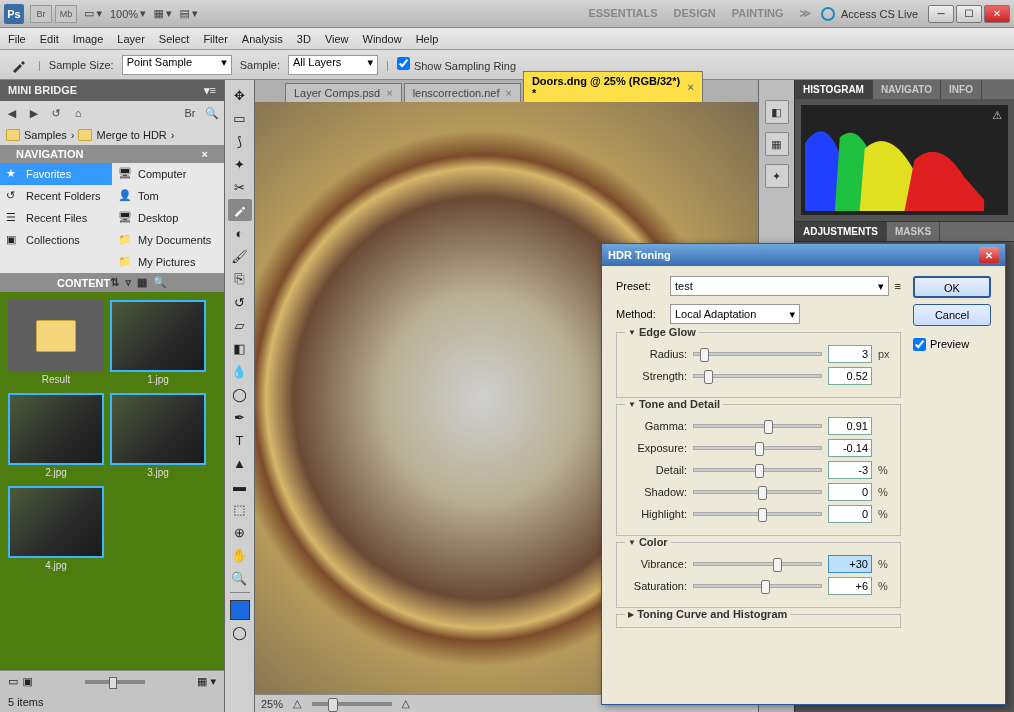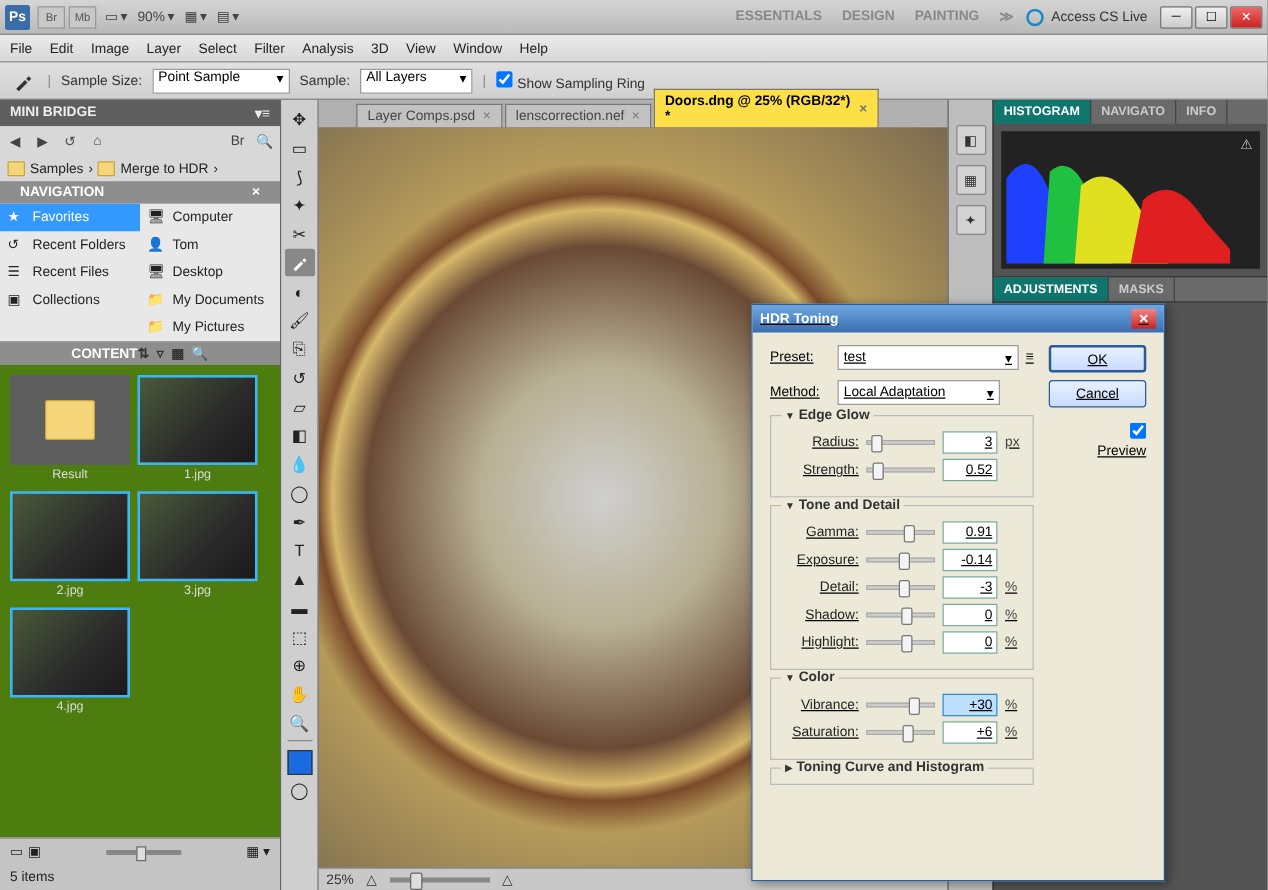--- a/index.html
+++ b/index.html
@@ -61,34 +61,34 @@
 .canvas .img-surrogate { position:absolute; inset:0; background: radial-gradient(ellipse at 45% 50%, #cfcfcf 0%, #b8b093 25%, #6a4a35 48%, #d6b76a 55%, #7a4a2a 58%, #b59a5a 64%, #7a6a50 100%); }
 .canvas-status{ height:18px; background:#c8c8c8; border-top:1px solid #888; display:flex; align-items:center; gap:10px; padding:0 6px; color:#333; }
 .canvas-status .zoom-slider{ width:80px; height:4px; background:#888; position:relative;}
 .canvas-status .zoom-slider::after{content:''; position:absolute; top:-4px; left:20%; width:8px; height:12px; background:#ddd; border:1px solid #666; border-radius:2px;}
 .right-dock { width: 36px; background: #bdbdbd; border-left: 1px solid #666; display:flex; flex-direction:column; align-items:center; padding-top:20px; gap:8px; }
 .right-dock .dock-ic{ width:24px; height:24px; background:#d2d2d2; border:1px solid #888; border-radius:2px; display:flex; align-items:center; justify-content:center; color:#333; }
 .right-panels { width: 220px; background: #535353; border-left: 1px solid #333; display:flex; flex-direction:column; }
 .panel { border-bottom: 1px solid #333; }
 .panel-tabs { display: flex; background: #6a6a6a; }
 .ptab { padding: 4px 8px; color: #ccc; font-size: 10px; font-weight: bold; border-right:1px solid #444; }
-.ptab.active { background: #0f766e; color: #fff; }
+.ptab.active { background: #404040; color: #fff; }
 .histogram { height: 110px; background: #222; margin: 6px; position: relative; display:flex; align-items:flex-end; padding:4px; }
 .histogram svg{ width:100%; height:100%; }
 .adj-tabs{ display:flex; background:#6a6a6a; }
 
-.hdr-dialog { position: absolute; left: 601px; top: 243px; width: 331px; height: 462px; background: #ece9d8; border: 1px solid #2a5a9a; box-shadow: 2px 2px 8px rgba(0,0,0,.4); display:flex; flex-direction:column;text-decoration:underline; }
+.hdr-dialog { position: absolute; left: 601px; top: 243px; width: 405px; height: 462px; background: #ece9d8; border: 1px solid #2a5a9a; box-shadow: 2px 2px 8px rgba(0,0,0,.4); display:flex; flex-direction:column; }
 .hdr-title { height: 22px; background: linear-gradient(#6fa8e0,#3a6db2); color: #fff; display: flex; align-items: center; padding: 0 6px; font-weight: bold; }
 .hdr-title .x { margin-left: auto; width:20px; height:16px; background:linear-gradient(#e88,#c22); color:#fff; display:flex; align-items:center; justify-content:center; border-radius:2px; font-size:10px; }
 .hdr-body { flex:1; display:flex; padding: 10px 14px 10px 14px; gap: 12px; }
 .hdr-left{ flex:1; }
 .hdr-right{ width:78px; display:flex; flex-direction:column; gap:6px; align-items:stretch; }
 .hdr-btn{ height:22px; border:1px solid #2a5a9a; background:linear-gradient(#e8f0ff,#c8dcff); border-radius:3px; text-align:center; line-height:20px; }
 .hdr-btn.ok{ border:2px solid #2a5a9a; }
-.hdr-preview{ display:flex; align-items:flex-end; gap:4px; margin-top:6px;flex-direction:column; }
+.hdr-preview{ display:flex; align-items:flex-start; gap:4px; margin-top:6px; }
 .hdr-row{ display:flex; align-items:center; gap:6px; margin-bottom:8px; }
 .hdr-row label{ min-width:48px; text-align:left; }
 .hdr-row .sel{ flex:1; border:1px solid #999; background:#fff; height:20px; padding:0 4px; display:flex; align-items:center; justify-content:space-between; }
 .fieldset{ border:1px solid #bbb; margin-bottom:6px; padding: 8px 8px 8px 4px; position:relative; }
 .fieldset .legend{ position:absolute; top:-7px; left:8px; background:#ece9d8; padding:0 3px; color:#333; display:flex; align-items:center; gap:3px; }
 .legend .tri{ font-size:8px; }
 .param-row{ display:flex; align-items:center; gap:6px; margin:4px 0; }
 .param-row label{ width:66px; text-align:right; color:#222; }
 .param-row .slider{ flex:1; height:4px; background:#ccc; border:1px solid #aaa; position:relative; }
 .param-row .slider .thumb{ position:absolute; top:-5px; width:9px; height:14px; background:#f4f4f4; border:1px solid #777; border-radius:2px; }
@@ -98,21 +98,21 @@
 </style>
 </head>
 <body>
 
 <div class="titlebar">
   <div class="app-icon">Ps</div>
   <div class="mini-btn">Br</div>
   <div class="mini-btn">Mb</div>
   <div class="dd">▭<span class="dd-arrow">▾</span></div>
   <div class="dd">
-      <span>90%</span>
+      <span>100%</span>
       <span class="dd-arrow">▾</span>
     </div>
   <div class="dd">▦<span class="dd-arrow">▾</span></div>
   <div class="dd">▤<span class="dd-arrow">▾</span></div>
   <div class="workspace">
     <span>ESSENTIALS</span>
     <span>DESIGN</span>
     <span>PAINTING</span>
     <span>≫</span>
   </div>

